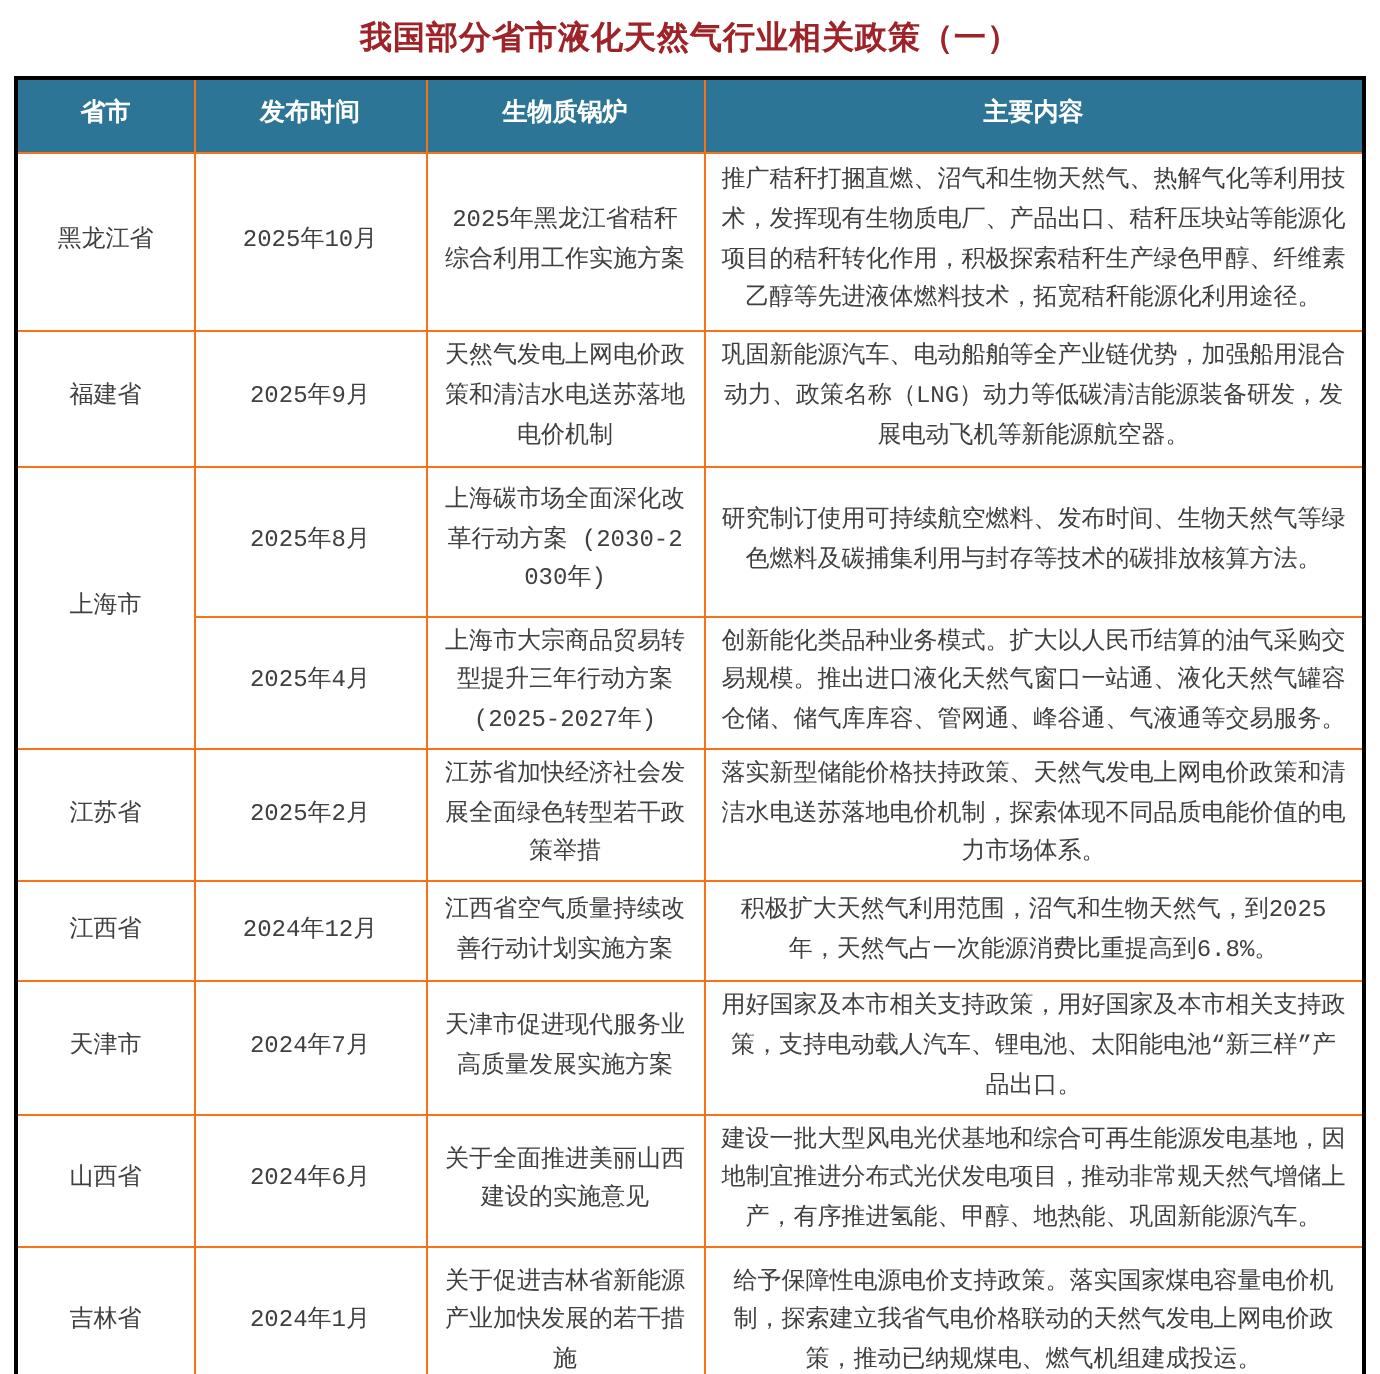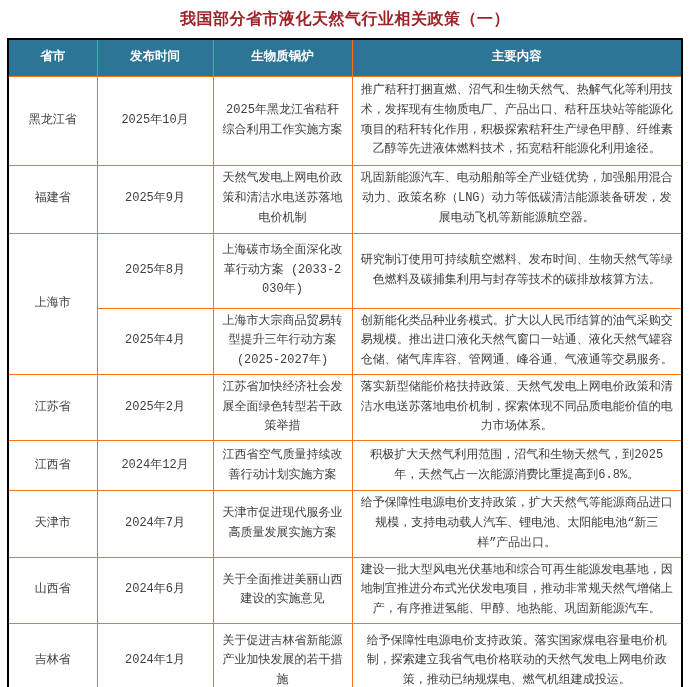--- a/index.html
+++ b/index.html
@@ -96,21 +96,21 @@
       </tr>
       <tr class="r1">
         <td>福建省</td>
         <td>2025年9月</td>
         <td>天然气发电上网电价政策和清洁水电送苏落地电价机制</td>
         <td>巩固新能源汽车、电动船舶等全产业链优势，加强船用混合动力、政策名称（LNG）动力等低碳清洁能源装备研发，发展电动飞机等新能源航空器。</td>
       </tr>
       <tr class="r2">
         <td rowspan="2">上海市</td>
         <td>2025年8月</td>
-        <td>上海碳市场全面深化改革行动方案 (2033-2030年)</td>
+        <td>上海碳市场全面深化改革行动方案 (2030-2030年)</td>
         <td>研究制订使用可持续航空燃料、发布时间、生物天然气等绿色燃料及碳捕集利用与封存等技术的碳排放核算方法。</td>
       </tr>
       <tr class="r3">
         <td>2025年4月</td>
         <td>上海市大宗商品贸易转型提升三年行动方案 (2025-2027年)</td>
         <td>创新能化类品种业务模式。扩大以人民币结算的油气采购交易规模。推出进口液化天然气窗口一站通、液化天然气罐容仓储、储气库库容、管网通、峰谷通、气液通等交易服务。</td>
       </tr>
       <tr class="r4">
         <td>江苏省</td>
         <td>2025年2月</td>
@@ -120,21 +120,21 @@
       <tr class="r5">
         <td>江西省</td>
         <td>2024年12月</td>
         <td>江西省空气质量持续改善行动计划实施方案</td>
         <td>积极扩大天然气利用范围，沼气和生物天然气，到2025年，天然气占一次能源消费比重提高到6.8%。</td>
       </tr>
       <tr class="r6">
         <td>天津市</td>
         <td>2024年7月</td>
         <td>天津市促进现代服务业高质量发展实施方案</td>
-        <td>给予保障性电源电价支持政策，扩大天然气等能源商品进口规模，支持电动载人汽车、锂电池、太阳能电池“新三样”产品出口。</td>
+        <td>用好国家及本市相关支持政策，用好国家及本市相关支持政策，支持电动载人汽车、锂电池、太阳能电池“新三样”产品出口。</td>
       </tr>
       <tr class="r7">
         <td>山西省</td>
         <td>2024年6月</td>
         <td>关于全面推进美丽山西建设的实施意见</td>
         <td>建设一批大型风电光伏基地和综合可再生能源发电基地，因地制宜推进分布式光伏发电项目，推动非常规天然气增储上产，有序推进氢能、甲醇、地热能、巩固新能源汽车。</td>
       </tr>
       <tr class="r8">
         <td>吉林省</td>
         <td>2024年1月</td>

